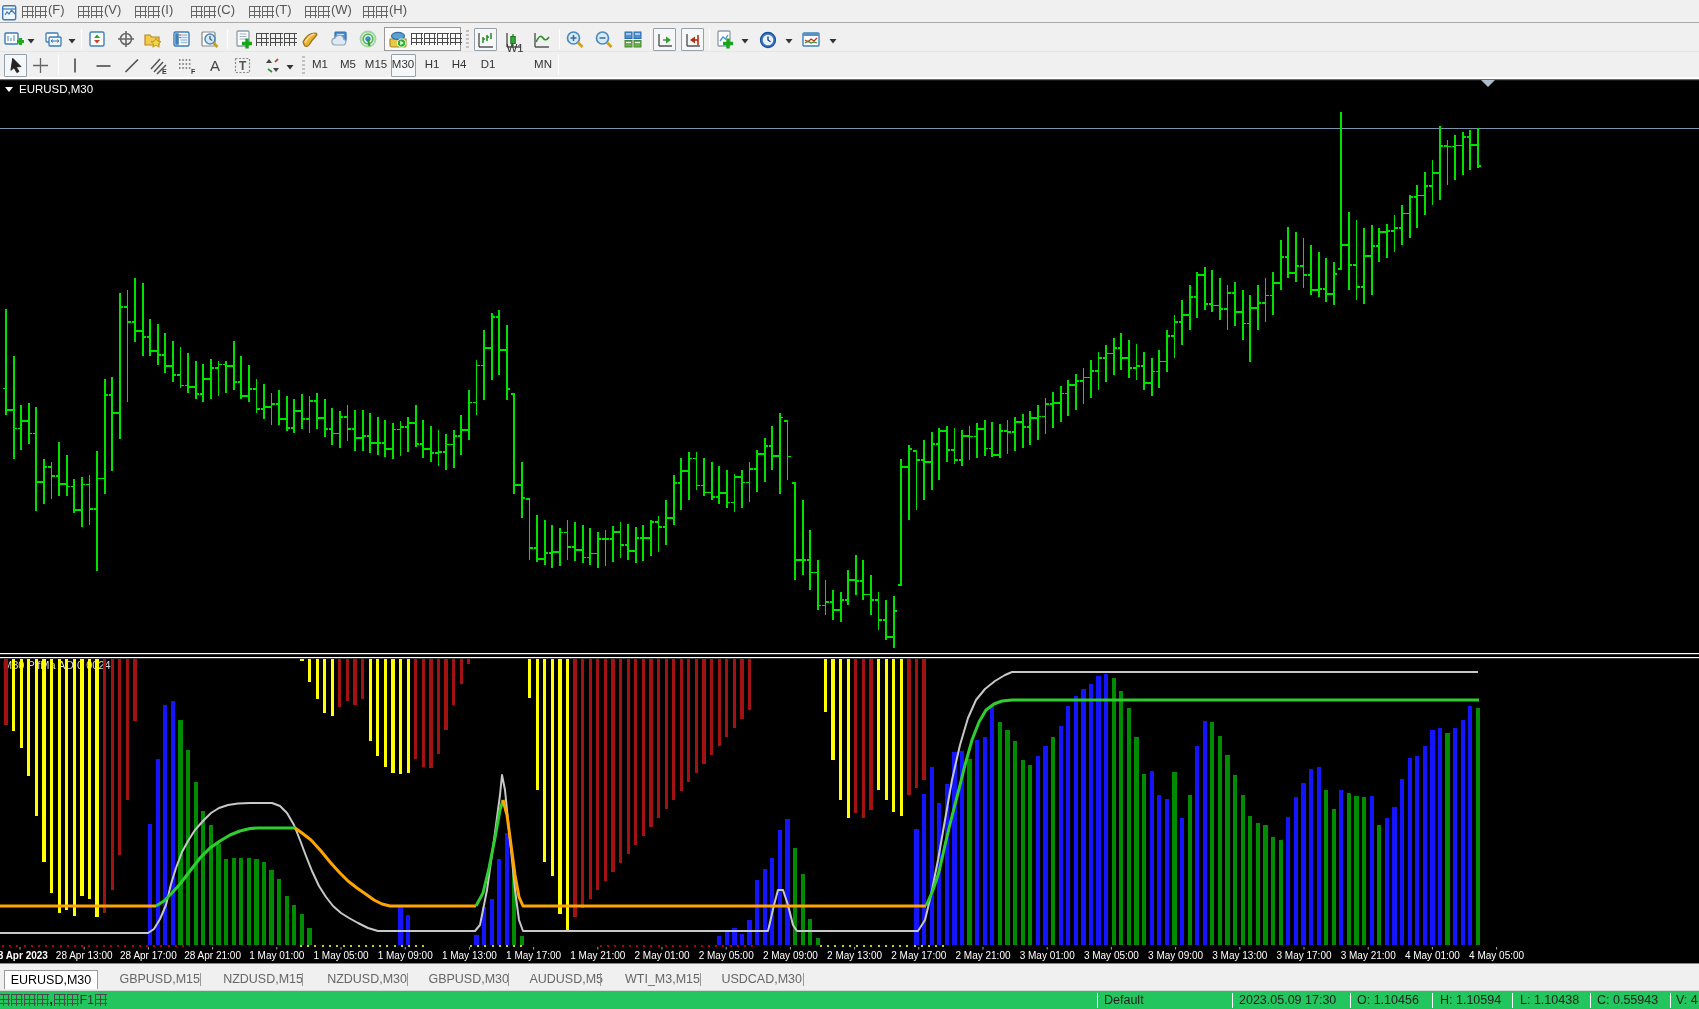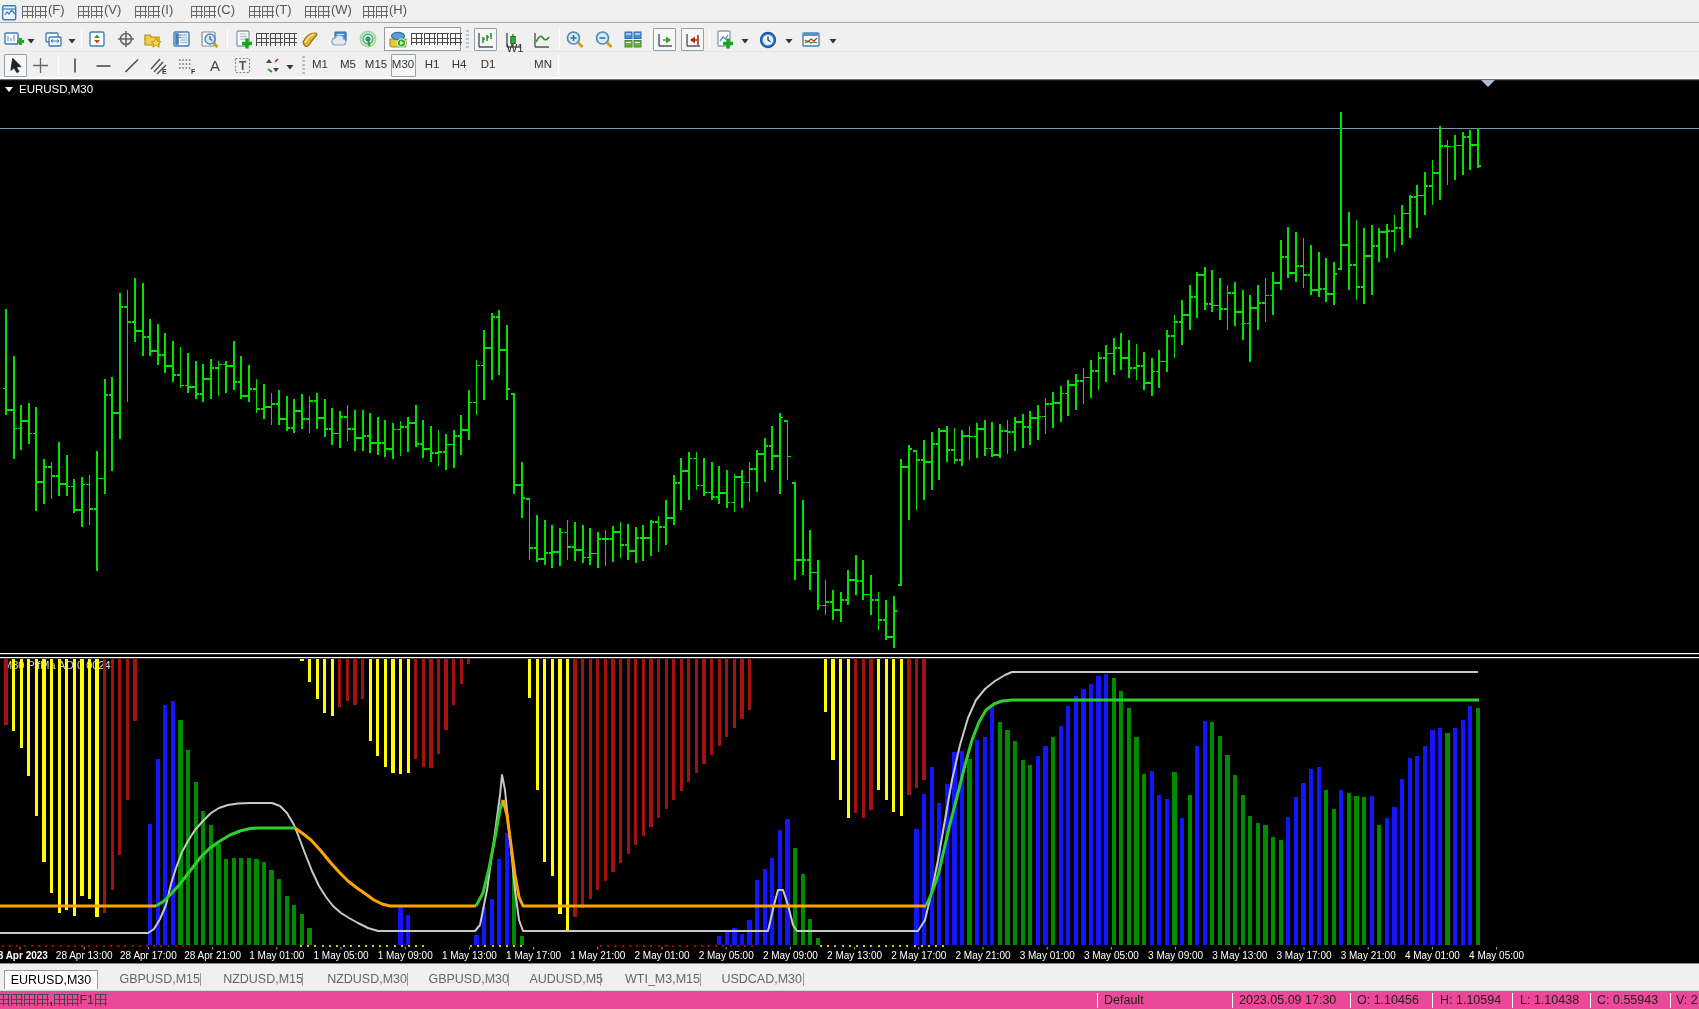--- a/index.html
+++ b/index.html
@@ -18,21 +18,21 @@
 .tbtxt{position:absolute;white-space:nowrap}
 .atbtn{position:absolute;left:384px;top:27px;width:77px;height:24px;border:1px solid #9a9a9a;background:#fafafa}
 .press{position:absolute;border:1px solid #96a0a8;background:#f6f7f8;border-radius:1px}
 .tf{position:absolute;font-size:11.5px;color:#333;text-align:center}
 #chartwrap{position:absolute;left:0;top:79px;width:1699px;height:884px;background:#000}
 #tabbar{position:absolute;left:0;top:963px;width:1699px;height:27px;background:#f0f0f0;border-top:1px solid #888}
 .atab{position:absolute;left:4px;top:6px;width:94px;height:19px;background:#fff;border:1px solid #999;border-bottom:none;
 font-size:12.5px;color:#000;text-align:center;padding-top:2px}
 .otab{position:absolute;top:8px;font-size:12.5px;color:#666;text-align:right}
 .tsep{position:absolute;top:9px;width:1px;height:13px;background:#999}
-#statusbar{position:absolute;left:0;top:990px;width:1699px;height:19px;background:#ec4899;border-top:1px solid #d8d8d8}
+#statusbar{position:absolute;left:0;top:990px;width:1699px;height:19px;background:#22c55e;border-top:1px solid #d8d8d8}
 .stl{position:absolute;left:-3px;top:2px;white-space:nowrap}
 .stf1{font-size:12.5px;color:#333;position:relative;top:-3px}
 .sti{position:absolute;top:2px;font-size:12.5px;color:#222;white-space:nowrap}
 .ssep{position:absolute;top:2px;width:1px;height:15px;background:#c8c8c8;border-right:1px solid #fff}
 text{font-family:"Liberation Sans",sans-serif}
 </style></head>
 <body>
 <div id="menubar">
     <svg class="tbi" style="left:2px;top:5px" width="15" height="16" viewBox="0 0 15 16">
       <rect x="0.7" y="0.7" width="13" height="14" rx="1.5" fill="#eef5fc" stroke="#3f7ab5" stroke-width="1.4"></rect>
@@ -342,20 +342,20 @@
     <div class="tsep" style="left:803px"></div>
   </div>
 <div id="statusbar">
     <div class="stl"><i class="cj d" style="width:12px;height:12px"></i><i class="cj d" style="width:12px;height:12px"></i><i class="cj d" style="width:12px;height:12px"></i><i class="cj d" style="width:12px;height:12px"></i><span style="position:relative;top:-3px">,</span><i class="cj d" style="width:12px;height:12px"></i><i class="cj d" style="width:12px;height:12px"></i><span class="stf1">F1</span><i class="cj d" style="width:12px;height:12px"></i></div>
     <div class="sti" style="left:1104px">Default</div>
     <div class="sti" style="left:1239px">2023.05.09 17:30</div>
     <div class="sti" style="left:1357px">O: 1.10456</div>
     <div class="sti" style="left:1440px">H: 1.10594</div>
     <div class="sti" style="left:1520px">L: 1.10438</div>
     <div class="sti" style="left:1597px">C: 0.55943</div>
-    <div class="sti" style="left:1676px">V: 2</div>
+    <div class="sti" style="left:1676px">V: 4</div>
     <div class="ssep" style="left:1097px"></div>
     <div class="ssep" style="left:1232px"></div>
     <div class="ssep" style="left:1350px"></div>
     <div class="ssep" style="left:1432px"></div>
     <div class="ssep" style="left:1512px"></div>
     <div class="ssep" style="left:1590px"></div>
     <div class="ssep" style="left:1670px"></div>
   </div>
 </body></html>

